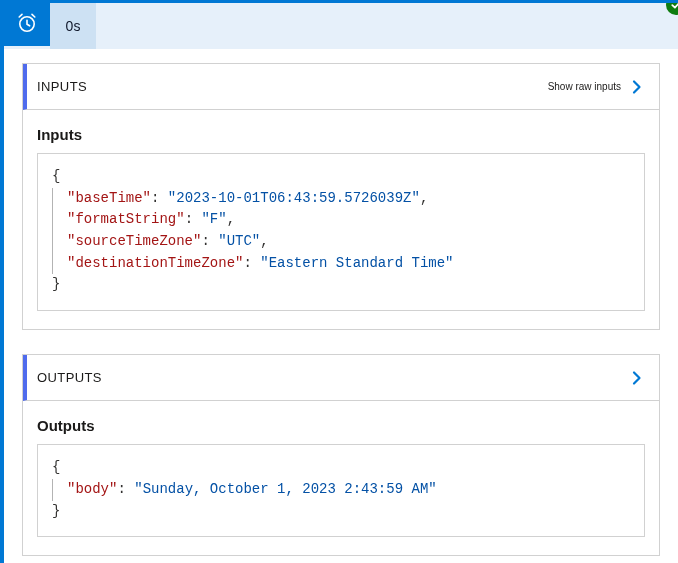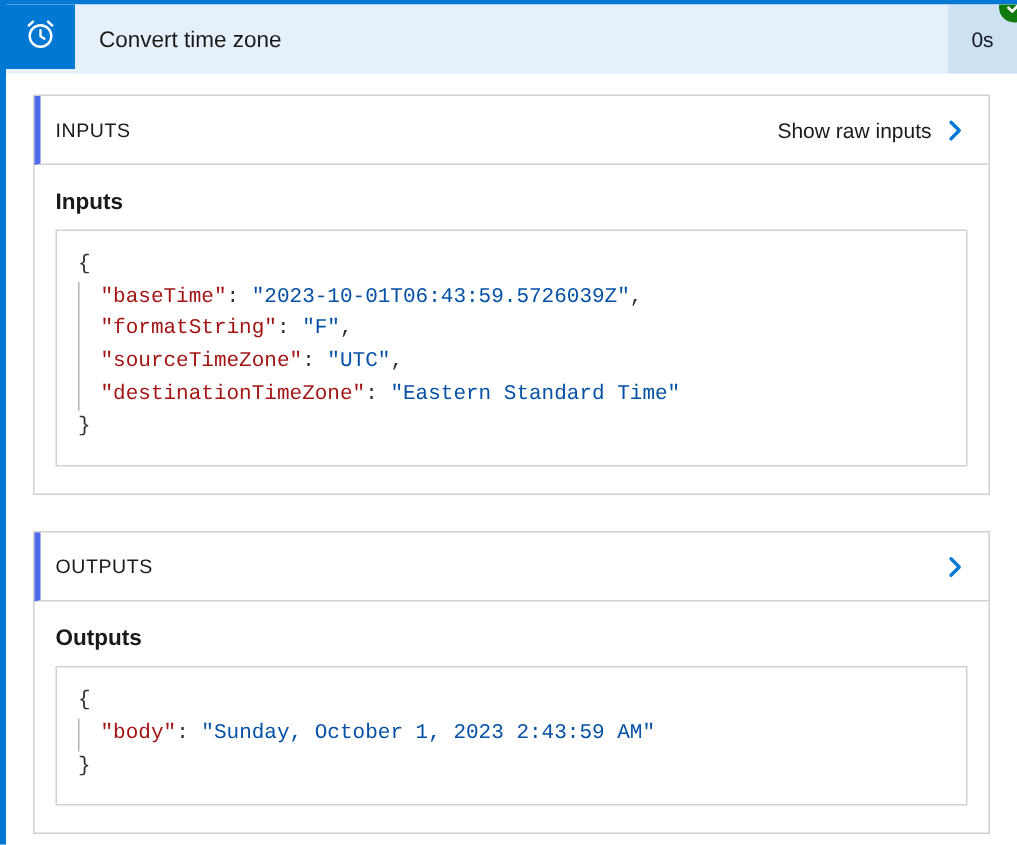--- a/index.html
+++ b/index.html
@@ -78,21 +78,21 @@
     padding: 0 14px 0 10px;
     border-bottom: 1px solid #d1d1d1;
   }
   .panel-header-title {
     font-size: 13px;
     letter-spacing: 0.4px;
     color: #1b1a19;
     flex: 1;
   }
   .panel-header-link {
-    font-size: 14px;
+    font-size: 10px;
     color: #1b1a19;
     margin-right: 8px;
     cursor: pointer;
   }
   .chevron-right {
     display: inline-flex;
     align-items: center;
     cursor: pointer;
   }
   .panel-body {
@@ -129,21 +129,20 @@
 
 <div class="header">
   <div class="header-icon">
     <svg width="24" height="24" viewBox="0 0 24 24" fill="none">
       <circle cx="12" cy="13" r="7.2" stroke="#ffffff" stroke-width="1.6"></circle>
       <path d="M12 9.2 V13.2 L14.6 14.8" stroke="#ffffff" stroke-width="1.6" stroke-linecap="round" stroke-linejoin="round"></path>
       <path d="M4.2 6 L7 3.4" stroke="#ffffff" stroke-width="1.6" stroke-linecap="round"></path>
       <path d="M19.8 6 L17 3.4" stroke="#ffffff" stroke-width="1.6" stroke-linecap="round"></path>
     </svg>
   </div>
-  <div class="header-title">Convert time zone</div>
   <div class="header-duration">0s</div>
   <div class="status-icon">
     <svg width="12" height="12" viewBox="0 0 12 12">
       <path d="M2.3 6.2 L4.9 8.6 L9.7 3.5" stroke="#ffffff" stroke-width="1.8" fill="none" stroke-linecap="round" stroke-linejoin="round"></path>
     </svg>
   </div>
 </div>
 
 <div class="content">
 

